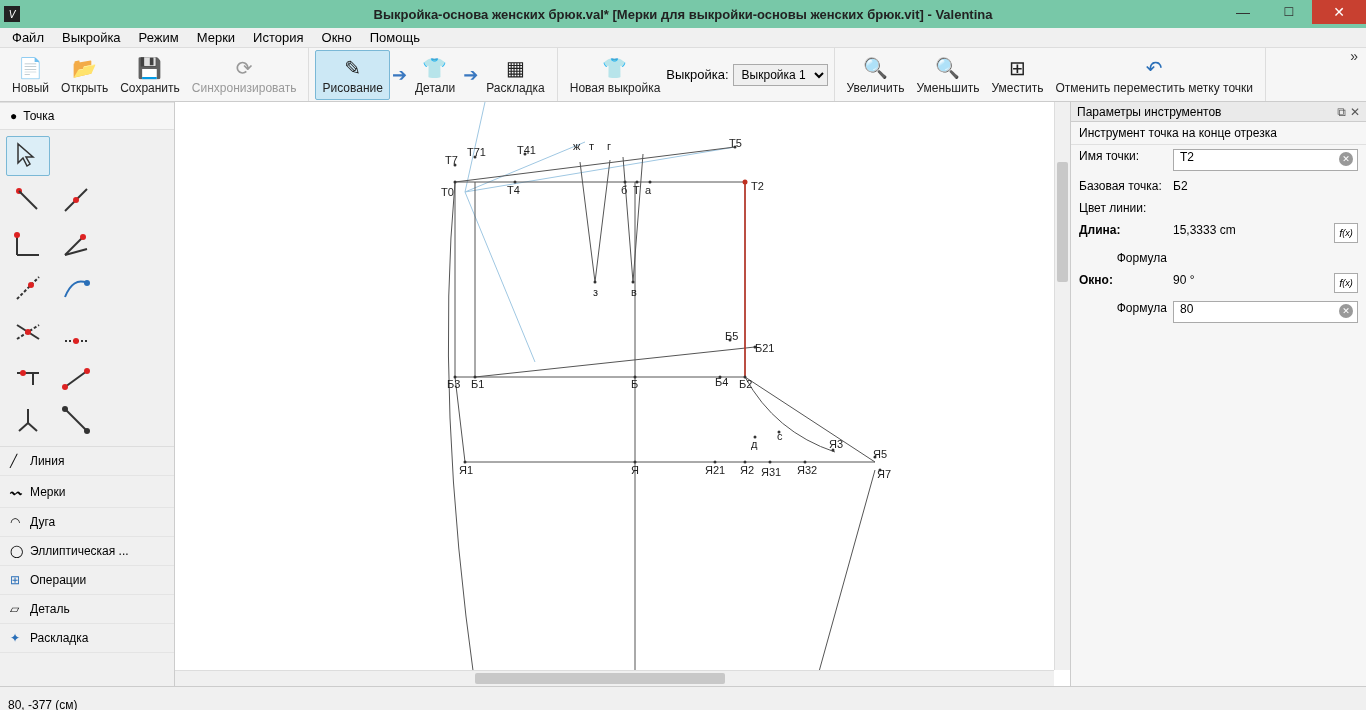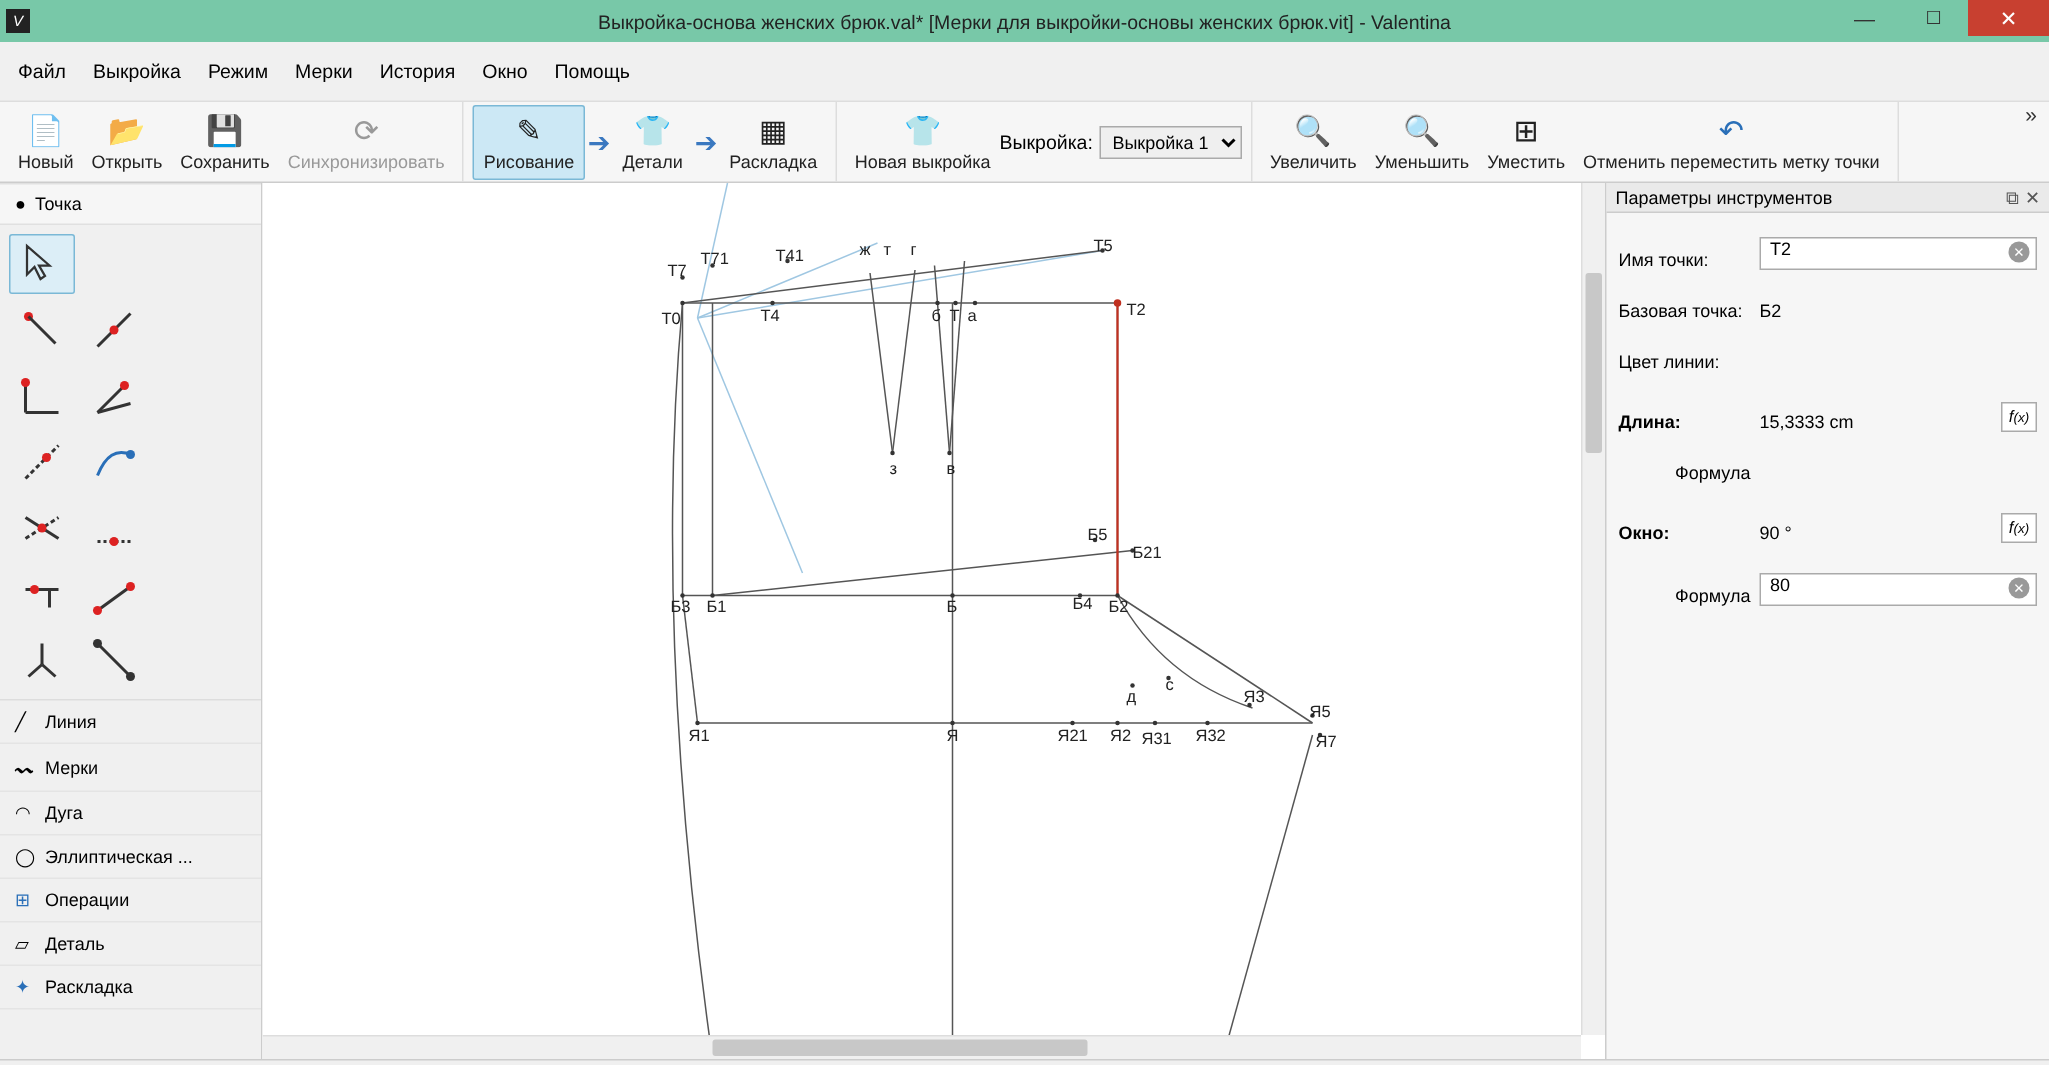--- a/index.html
+++ b/index.html
@@ -1,26 +1,26 @@
 <!DOCTYPE html>
 <html><head>
 <meta charset="utf-8">
 <style>
 * { box-sizing: border-box; margin: 0; padding: 0; font-family: "Segoe UI", Tahoma, sans-serif; font-size: 12px; }
 html, body { width: 1366px; height: 710px; overflow: hidden; background: #f0f0f0; }
 
 .titlebar { height: 28px; background: #78c8a8; display: flex; align-items: center; padding-left: 4px; position: relative; }
 .titlebar .app-icon { width: 16px; height: 16px; background: #222; color: #fff; display: inline-flex; align-items: center; justify-content: center; font-size: 10px; font-style: italic; margin-right: 8px; }
-.titlebar .title { position: absolute; left: 50%; transform: translateX(-50%); color: #222; font-size: 13px; }
+.titlebar .title { position: absolute; left: 50%; transform: translateX(-50%); color: #222; font-size: 13px; font-weight: bold; }
 .titlebar .win-controls { margin-left: auto; display: flex; height: 100%; }
 .titlebar .win-btn { width: 46px; height: 24px; display: flex; align-items: center; justify-content: center; font-size: 14px; color: #333; }
 .titlebar .win-btn.close { background: #c84030; color: #fff; width: 54px; }
 .titlebar .win-btn.max { font-size: 12px; }
 
-.menubar { height: 40px; background: #f0f0f0; display: flex; align-items: center; padding: 0 4px; gap: 2px; border-bottom: 1px solid #ddd; }
+.menubar { height: 20px; background: #f0f0f0; display: flex; align-items: center; padding: 0 4px; gap: 2px; border-bottom: 1px solid #ddd; }
 .menubar .menu-item { padding: 3px 8px; font-size: 13px; }
 
 .toolbar { height: 54px; background: #f6f6f6; display: flex; align-items: stretch; border-bottom: 1px solid #ccc; }
 .tb-group { display: flex; align-items: center; padding: 0 6px; border-right: 1px solid #ddd; }
 .tb-btn { display: flex; flex-direction: column; align-items: center; justify-content: center; padding: 2px 6px; height: 50px; min-width: 48px; font-size: 12px; color: #222; }
 .tb-btn .icon { height: 26px; display: flex; align-items: center; justify-content: center; font-size: 20px; }
 .tb-btn.disabled { color: #999; }
 .tb-btn.active { background: #cce8f5; border: 1px solid #7ab8d6; border-radius: 2px; }
 .tb-arrow { color: #3a78c0; font-size: 18px; padding: 0 2px; }
 .tb-label { font-size: 13px; padding-right: 4px; }
@@ -44,21 +44,21 @@
 .canvas-wrap .hscroll { position: absolute; left: 0; right: 16px; bottom: 0; height: 16px; background: #f0f0f0; border-top: 1px solid #ddd; }
 .canvas-wrap .hscroll .thumb { position: absolute; top: 2px; bottom: 2px; left: 300px; width: 250px; background: #c8c8c8; border-radius: 2px; }
 .canvas-wrap .watermark { position: absolute; left: 410px; top: 460px; font-size: 38px; color: #8cc7e0; letter-spacing: 1px; opacity: 0.85; pointer-events: none; }
 .canvas-svg { position: absolute; left: 0; top: 0; }
 .canvas-svg text { font-size: 11px; fill: #222; }
 
 .right-panel { width: 296px; background: #f6f6f6; border-left: 1px solid #ccc; display: flex; flex-direction: column; }
 .right-panel .panel-titlebar { height: 20px; background: #eaeaea; border-bottom: 1px solid #ccc; display: flex; align-items: center; padding: 0 6px; font-size: 12px; }
 .right-panel .panel-titlebar .pin { margin-left: auto; display: flex; gap: 4px; color: #555; }
 .right-panel .panel-sub { padding: 4px 8px; font-size: 12px; border-bottom: 1px solid #e0e0e0; }
-.prop-row { display: flex; align-items: flex-end; padding: 4px 8px; gap: 6px; margin-top: 12px; }
+.prop-row { display: flex; align-items: flex-start; padding: 4px 8px; gap: 6px; }
 .prop-row .plabel { width: 88px; font-size: 12px; }
 .prop-row .pinput { flex: 1; height: 22px; border: 1px solid #aaa; background: #fff; padding: 0 6px; font-size: 12px; position: relative; }
 .prop-row .pinput.clearable::after { content: "✕"; position: absolute; right: 4px; top: 2px; width: 14px; height: 14px; border-radius: 50%; background: #999; color: #fff; font-size: 9px; display: flex; align-items: center; justify-content: center; }
 .prop-row .pstatic { font-size: 12px; }
 .prop-row .fx { width: 24px; height: 20px; border: 1px solid #aaa; background: #fff; display: flex; align-items: center; justify-content: center; font-style: italic; font-size: 11px; }
 .prop-row.bold .plabel { font-weight: bold; }
 .line-combo { flex: 1; height: 22px; border: 1px solid #aaa; background: #fff; position: relative; display: flex; align-items: center; padding: 0 20px 0 6px; }
 .line-combo::after { content: "▾"; position: absolute; right: 4px; font-size: 10px; }
 .line-combo .linevis { flex: 1; height: 1px; background: #000; }
 .color-combo { flex: 1; height: 22px; border: 1px solid #aaa; background: #fff; display: flex; align-items: center; padding: 0 20px 0 4px; position: relative; gap: 4px; }
@@ -396,20 +396,21 @@
   </div>
 
   <div class="right-panel">
     <div class="panel-titlebar">
       <span>Параметры инструментов</span>
       <span class="pin">
           <span>⧉</span>
           <span>✕</span>
         </span>
     </div>
+    <div class="panel-sub">Инструмент точка на конце отрезка</div>
 
     <div class="prop-row">
       <div class="plabel">Имя точки:</div>
       <div class="pinput clearable">Т2</div>
     </div>
     <div class="prop-row">
       <div class="plabel">Базовая точка:</div>
       <div class="pstatic">Б2</div>
     </div>
     <div class="prop-row">

